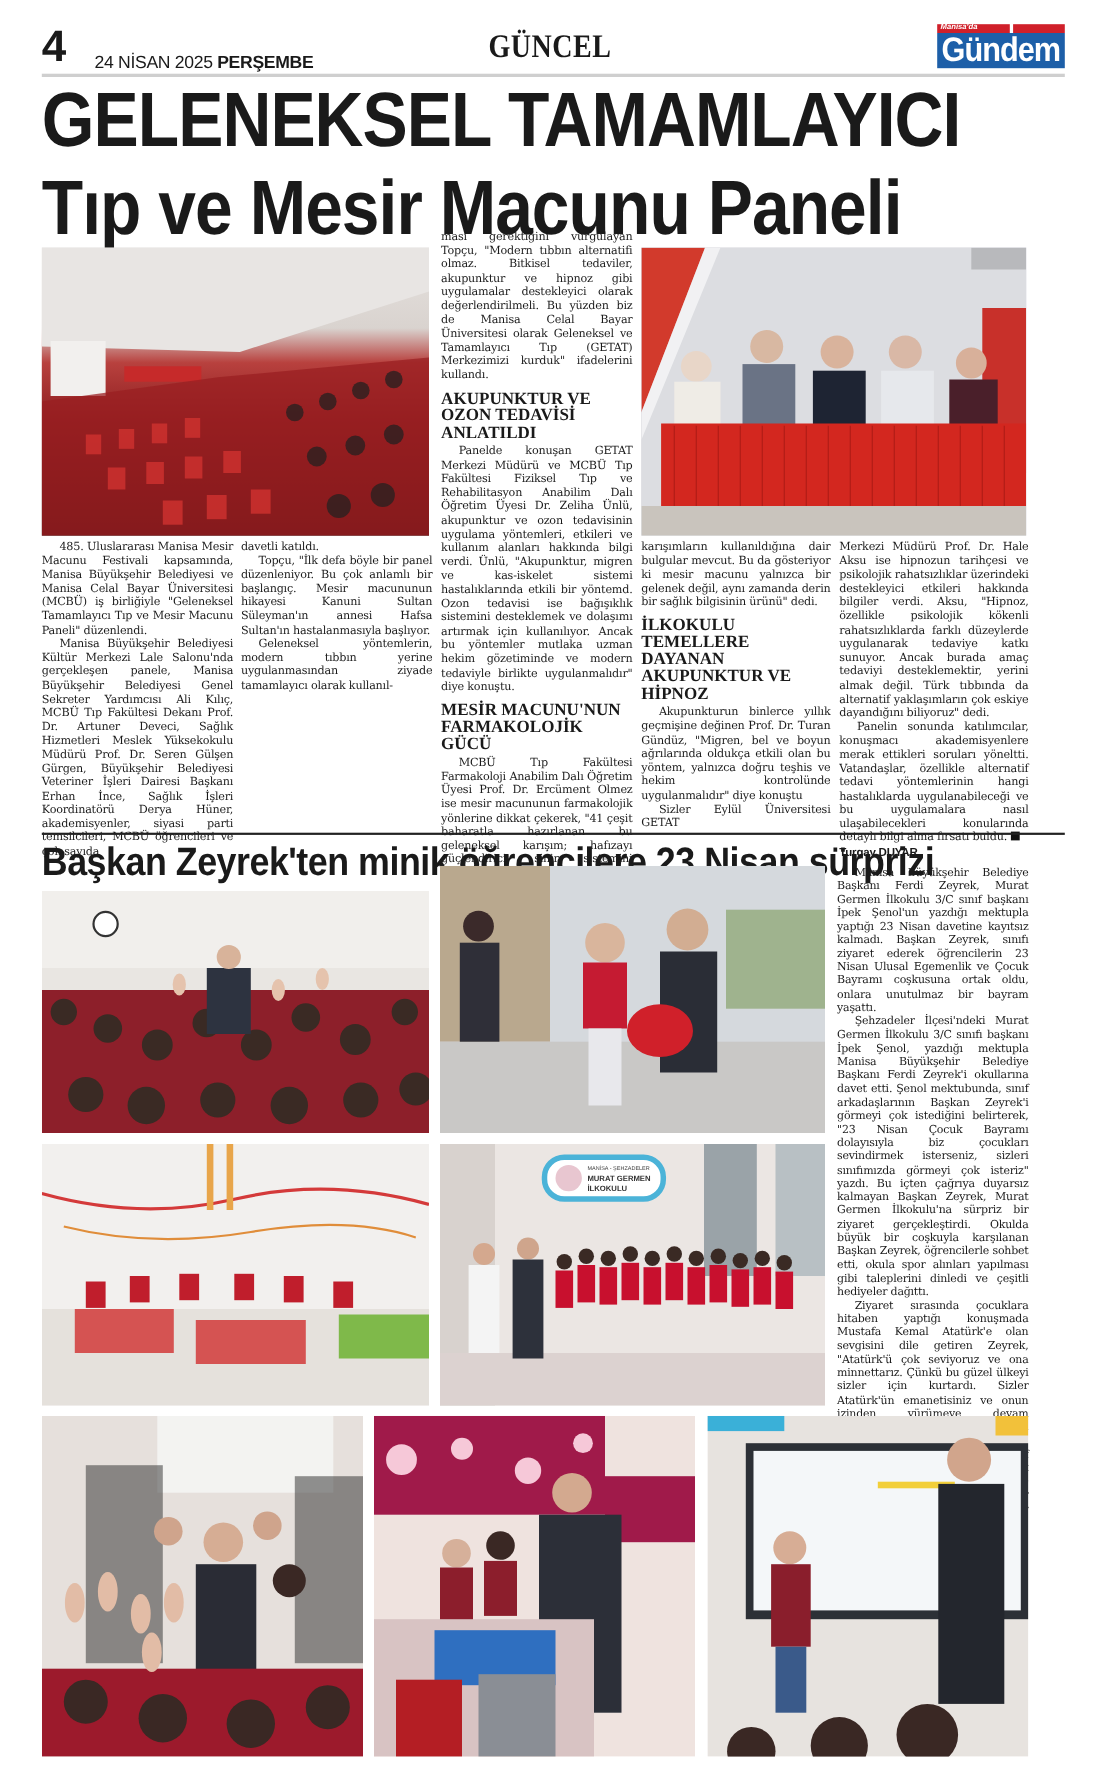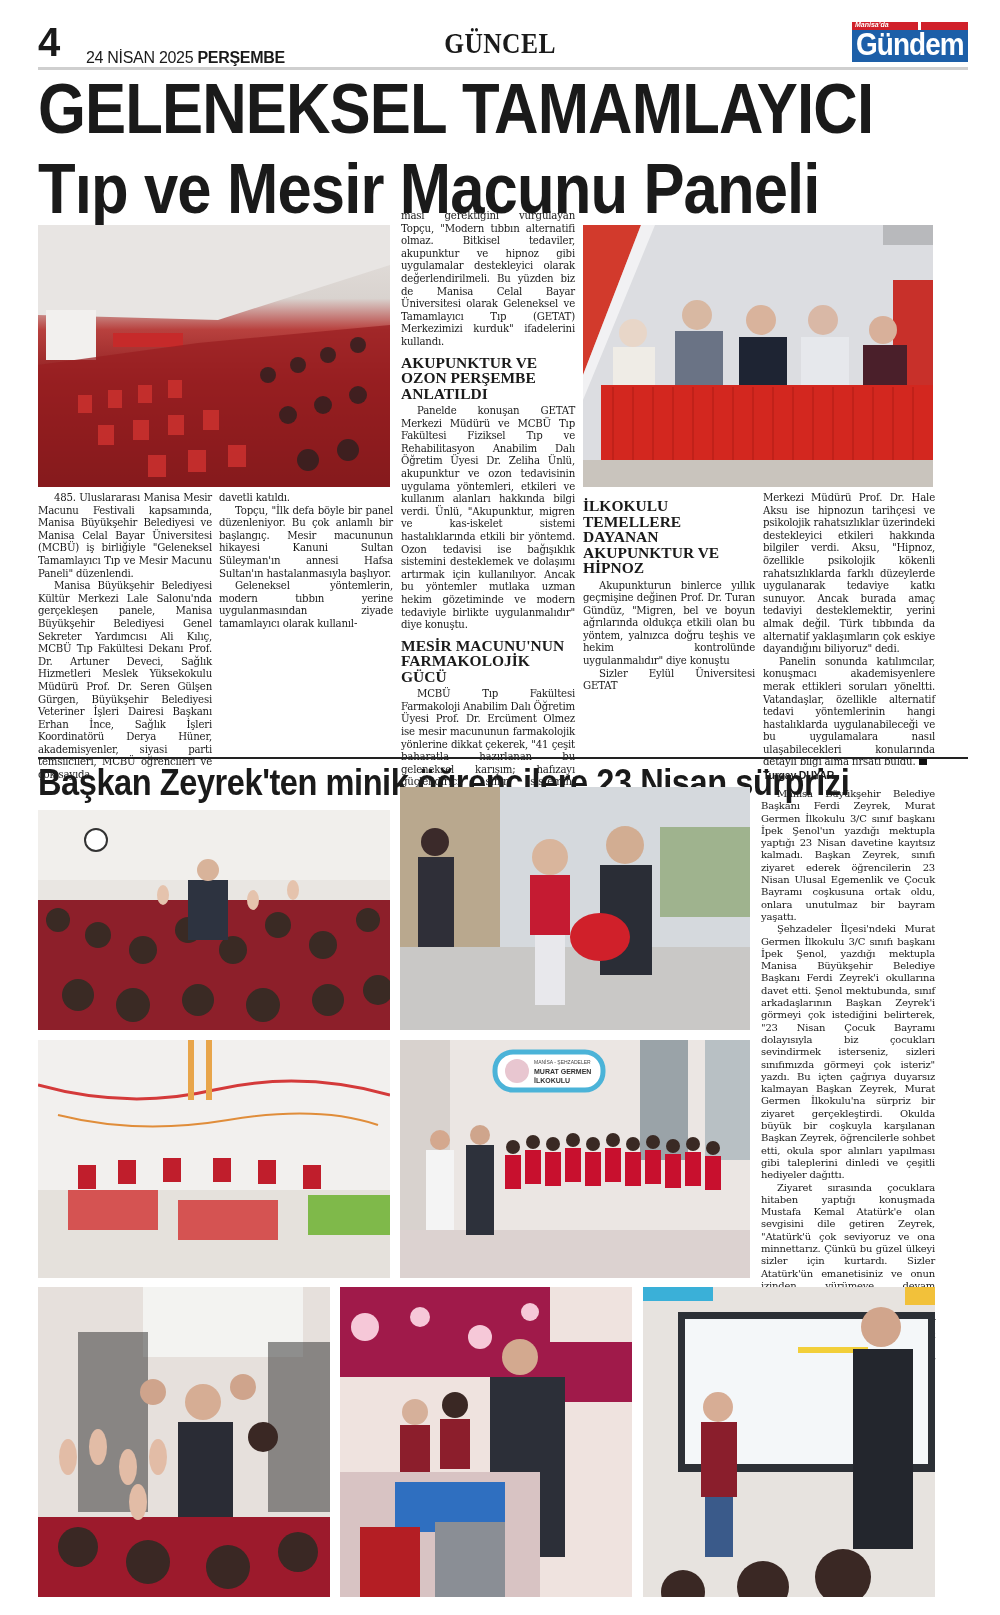--- a/index.html
+++ b/index.html
@@ -91,21 +91,21 @@
 </div>
 
 <div class="col" style="left:219px;top:492px;width:174px;">
   <p class="noind">davetli katıldı.</p>
   <p>Topçu, "İlk defa böyle bir panel düzenleniyor. Bu çok anlamlı bir başlangıç. Mesir macununun hikayesi Kanuni Sultan Süleyman'ın annesi Hafsa Sultan'ın hastalanmasıyla başlıyor.</p>
   <p>Geleneksel yöntemlerin, modern tıbbın yerine uygulanmasından ziyade tamamlayıcı olarak kullanıl-</p>
 </div>
 
 <div class="col" style="left:401px;top:210px;width:174px;">
   <p class="noind">ması gerektiğini vurgulayan Topçu, "Modern tıbbın alternatifi olmaz. Bitkisel tedaviler, akupunktur ve hipnoz gibi uygulamalar destekleyici olarak değerlendirilmeli. Bu yüzden biz de Manisa Celal Bayar Üniversitesi olarak Geleneksel ve Tamamlayıcı Tıp (GETAT) Merkezimizi kurduk" ifadelerini kullandı.</p>
-  <div class="subhead">AKUPUNKTUR VE OZON PERŞEMBE ANLATILDI</div>
+  <div class="subhead">AKUPUNKTUR VE OZON TEDAVİSİ ANLATILDI</div>
   <p>Panelde konuşan GETAT Merkezi Müdürü ve MCBÜ Tıp Fakültesi Fiziksel Tıp ve Rehabilitasyon Anabilim Dalı Öğretim Üyesi Dr. Zeliha Ünlü, akupunktur ve ozon tedavisinin uygulama yöntemleri, etkileri ve kullanım alanları hakkında bilgi verdi. Ünlü, "Akupunktur, migren ve kas-iskelet sistemi hastalıklarında etkili bir yöntemd. Ozon tedavisi ise bağışıklık sistemini desteklemek ve dolaşımı artırmak için kullanılıyor. Ancak bu yöntemler mutlaka uzman hekim gözetiminde ve modern tedaviyle birlikte uygulanmalıdır" diye konuştu.</p>
   <div class="subhead">MESİR MACUNU'NUN FARMAKOLOJİK GÜCÜ</div>
   <p>MCBÜ Tıp Fakültesi Farmakoloji Anabilim Dalı Öğretim Üyesi Prof. Dr. Ercüment Olmez ise mesir macununun farmakolojik yönlerine dikkat çekerek, "41 çeşit baharatla hazırlanan bu geleneksel karışım; hafızayı güçlendirici, sinir sistemini yatıştırıcı, iştah açıcı ve sindirimi kolaylaştırıcı etkilere sahip. Mezopotamya'da bile 5 bin yıl önce benzer</p>
 </div>
 
 <div class="photo" style="left:583px;top:225px;width:350px;height:262px;background:#d7d8dc;">
   <svg width="350" height="262" viewBox="0 0 350 262">
     <rect width="350" height="262" fill="#dcdde1"></rect>
     <polygon points="0,0 58,0 0,150" fill="#d23a2c"></polygon>
     <polygon points="58,0 72,0 0,175 0,150" fill="#ffffff" opacity="0.6"></polygon>
@@ -140,20 +140,21 @@
         <line x1="270" y1="162" x2="270" y2="235"></line>
         <line x1="290" y1="162" x2="290" y2="235"></line>
         <line x1="310" y1="162" x2="310" y2="235"></line>
         <line x1="330" y1="162" x2="330" y2="235"></line>
     </g>
     <rect x="0" y="235" width="350" height="27" fill="#c9c4bd"></rect>
   </svg>
 </div>
 
 <div class="col" style="left:583px;top:492px;width:172px;">
+  <p class="noind">karışımların kullanıldığına dair bulgular mevcut. Bu da gösteriyor ki mesir macunu yalnızca bir gelenek değil, aynı zamanda derin bir sağlık bilgisinin ürünü" dedi.</p>
   <div class="subhead">İLKOKULU TEMELLERE DAYANAN AKUPUNKTUR VE HİPNOZ</div>
   <p>Akupunkturun binlerce yıllık geçmişine değinen Prof. Dr. Turan Gündüz, "Migren, bel ve boyun ağrılarında oldukça etkili olan bu yöntem, yalnızca doğru teşhis ve hekim kontrolünde uygulanmalıdır" diye konuştu</p>
   <p>Sizler Eylül Üniversitesi GETAT</p>
 </div>
 
 <div class="col" style="left:763px;top:492px;width:172px;">
   <p class="noind">Merkezi Müdürü Prof. Dr. Hale Aksu ise hipnozun tarihçesi ve psikolojik rahatsızlıklar üzerindeki destekleyici etkileri hakkında bilgiler verdi. Aksu, "Hipnoz, özellikle psikolojik kökenli rahatsızlıklarda farklı düzeylerde uygulanarak tedaviye katkı sunuyor. Ancak burada amaç tedaviyi desteklemektir, yerini almak değil. Türk tıbbında da alternatif yaklaşımların çok eskiye dayandığını biliyoruz" dedi.</p>
   <p><span>Panelin sonunda katılımcılar, konuşmacı akademisyenlere merak ettikleri soruları yöneltti. Vatandaşlar, özellikle alternatif tedavi yöntemlerinin hangi hastalıklarda uygulanabileceği ve bu uygulamalara nasıl ulaşabilecekleri konularında detaylı bilgi alma fırsatı buldu.</span><span class="sq"></span></p>
   <div class="byline">Turgay DUYAR</div>
 </div>

